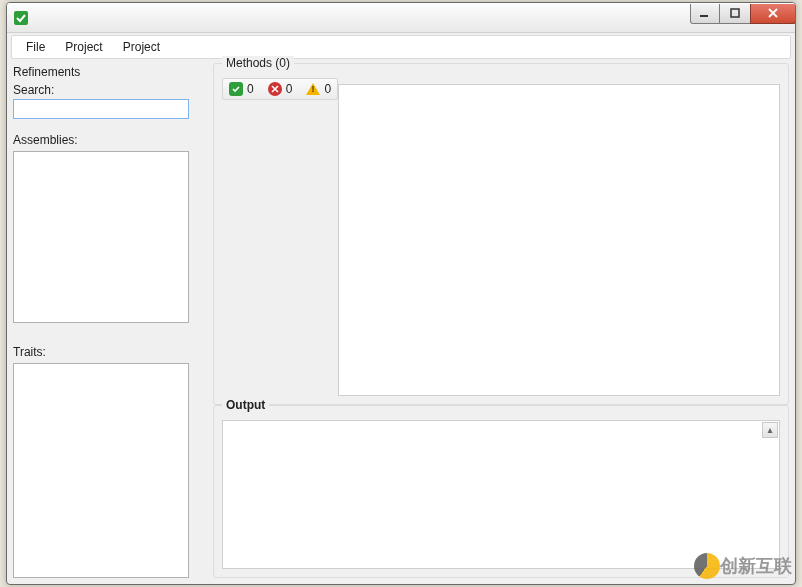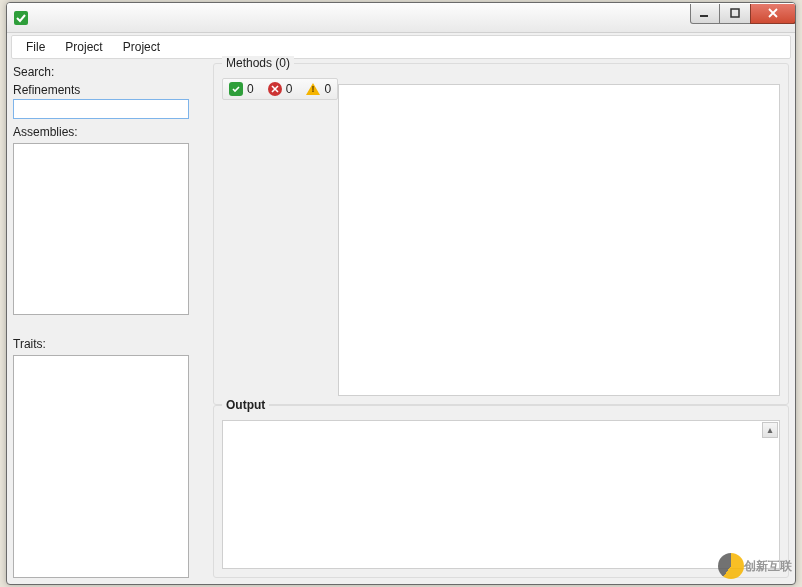--- a/index.html
+++ b/index.html
@@ -97,21 +97,21 @@
   }
   .scroll-up {
     position:absolute; right:1px; top:1px; width:16px;height:16px;
     background:linear-gradient(#f5f5f5,#e3e3e3); border:1px solid #c8c8c8;
     display:flex;align-items:center;justify-content:center;font-size:9px;color:#666;
   }
 
   
   .watermark {
     position:absolute; right:10px; bottom:8px; display:flex; align-items:center; 
-    color:#888; font-size:12px; font-weight:bold; opacity:0.85;
+    color:#888; font-size:18px; font-weight:bold; opacity:0.85;
   }
   .watermark .logo {
     width:26px;height:26px;border-radius:50%;
     background: conic-gradient(#f7b500 0 60%, #5a5a5a 60% 100%);
   }
 </style>
 </head>
 <body>
 
 <div class="window">
@@ -145,24 +145,24 @@
 
   <div class="menubar">
     <div class="menu-item">File</div>
     <div class="menu-item">Project</div>
     <div class="menu-item">Project</div>
   </div>
 
   <div class="client">
 
     <div class="left-pane">
+      <div class="section-label">Refinements</div>
       <div class="section-label">Search:</div>
-      <div class="section-label">Refinements</div>
       <input class="search-input" type="text" value="" style="">
-      <div class="section-label" style="margin-top:6px">Assemblies:</div>
+      <div class="section-label" style="margin-top:14px">Assemblies:</div>
       <div class="listbox assemblies-box"></div>
       <div class="section-label" style="margin-top:22px">Traits:</div>
       <div class="listbox traits-box"></div>
     </div>
 
     <div class="right-pane">
 
       <div class="group methods-group">
         <div class="group-title">Methods (0)</div>
         <div class="status-strip">

